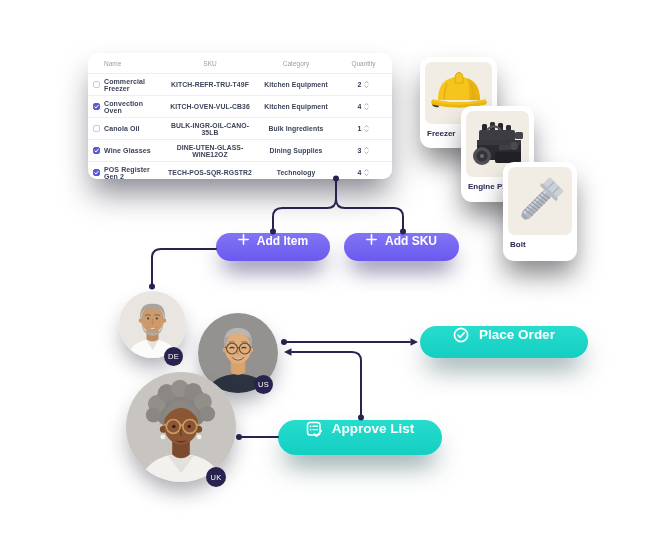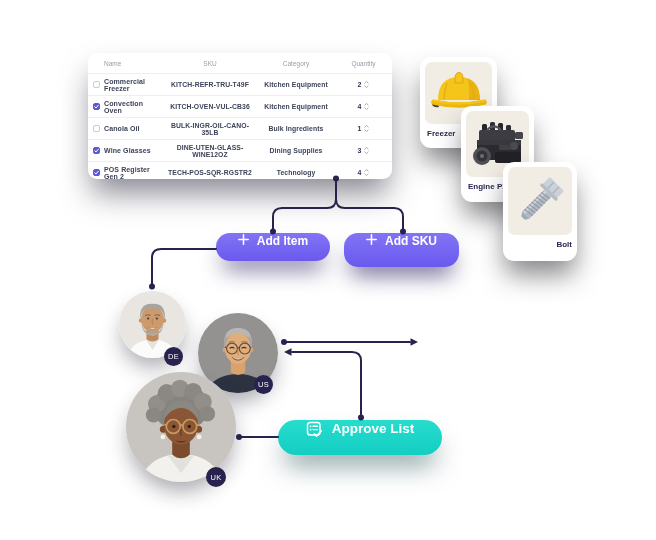--- a/index.html
+++ b/index.html
@@ -26,32 +26,32 @@
 
   
   .pcard{position:absolute;background:#fff;border-radius:11px;padding:5px;box-sizing:border-box;
          box-shadow:0 16px 26px -2px rgba(40,40,45,.55);}
   .pcard .img-area{background:#f2ede4;border-radius:7px;display:flex;align-items:center;justify-content:center;overflow:hidden;}
   .pcard .plabel{font-size:8px;font-weight:700;color:#2b2750;margin:5px 0 0 2px;}
   .pcard-helmet{left:420px;top:57px;width:77px;height:91px;z-index:2;}
   .pcard-helmet .img-area{height:62px;}
   .pcard-engine{left:461px;top:106px;width:73px;height:96px;z-index:3;}
   .pcard-engine .img-area{height:66px;}
-  .pcard-bolt{left:503px;top:162px;width:74px;height:99px;z-index:4;text-align:right;}
+  .pcard-bolt{left:503px;top:162px;width:74px;height:99px;z-index:4;}
   .pcard-bolt .img-area{height:68px;}
 
   
   .pill{position:absolute;display:flex;justify-content:center;border:none;
         color:#fff;font-weight:700;font-family:"Liberation Sans",sans-serif;cursor:pointer;z-index:5;}
   .purple{background:linear-gradient(180deg,#8274f5 0%,#6a59ee 100%);
           box-shadow:0 14px 22px -6px rgba(35,25,90,.65);}
   .teal{background:linear-gradient(180deg,#27dccd 0%,#13cec2 100%);
         box-shadow:0 16px 26px -6px rgba(15,60,65,.5);}
   .btn-add-item{left:216px;top:233px;width:114px;height:28px;border-radius:14px;font-size:12px;gap:8px;}
-  .btn-add-sku{left:344px;top:233px;width:115px;height:34px;border-radius:14px;font-size:12px;gap:8px;}
+  .btn-add-sku{left:344px;top:233px;width:115px;height:28px;border-radius:14px;font-size:12px;gap:8px;}
   .btn-place-order{left:420px;top:326px;width:168px;height:32px;border-radius:16px;font-size:13.5px;gap:10px;}
   .btn-approve-list{left:278px;top:420px;width:164px;height:35px;border-radius:17.5px;font-size:13.5px;gap:9px;}
 
   
   .avatar{position:absolute;border-radius:50%;overflow:hidden;z-index:6;
           box-shadow:0 12px 22px -4px rgba(20,20,40,.4);}
   .avatar svg{display:block;width:100%;height:100%;}
   .avatar-de{left:119px;top:291px;width:67px;height:67px;}
   .avatar-us{left:198px;top:313px;width:80px;height:80px;}
   .avatar-uk{left:126px;top:372px;width:110px;height:110px;z-index:7;}
@@ -246,20 +246,27 @@
   </button>
 
   <button class="pill purple btn-add-sku">
     <svg width="11" height="11" viewBox="0 0 12 12">
         <line x1="6" y1="0.8" x2="6" y2="11.2" stroke="#fff" stroke-width="1.7" stroke-linecap="round"></line>
         <line x1="0.8" y1="6" x2="11.2" y2="6" stroke="#fff" stroke-width="1.7" stroke-linecap="round"></line>
       </svg>
     <span>Add SKU</span>
   </button>
 
+  <button class="pill teal btn-place-order">
+    <svg width="16" height="16" viewBox="0 0 16 16">
+        <circle cx="8" cy="8" r="6.6" fill="none" stroke="#fff" stroke-width="1.6"></circle>
+        <polyline points="5,8.2 7.2,10.3 11.2,5.8" fill="none" stroke="#fff" stroke-width="1.6" stroke-linecap="round" stroke-linejoin="round"></polyline>
+      </svg>
+    <span>Place Order</span>
+  </button>
 
   <button class="pill teal btn-approve-list">
     <svg width="17" height="17" viewBox="0 0 17 17">
       <rect x="1.5" y="1.5" width="12.5" height="12.5" rx="2.8" fill="none" stroke="#fff" stroke-width="1.5"></rect>
       <circle cx="4.6" cy="5.3" r="0.9" fill="#fff"></circle>
         <line x1="7" y1="5.3" x2="11.5" y2="5.3" stroke="#fff" stroke-width="1.4" stroke-linecap="round"></line>
       <circle cx="4.6" cy="8.6" r="0.9" fill="#fff"></circle>
         <line x1="7" y1="8.6" x2="11.5" y2="8.6" stroke="#fff" stroke-width="1.4" stroke-linecap="round"></line>
       <polyline points="8.5,13 10.6,15.2 15.2,9.8" fill="none" stroke="#fff" stroke-width="1.7" stroke-linecap="round" stroke-linejoin="round"></polyline>
     </svg>

